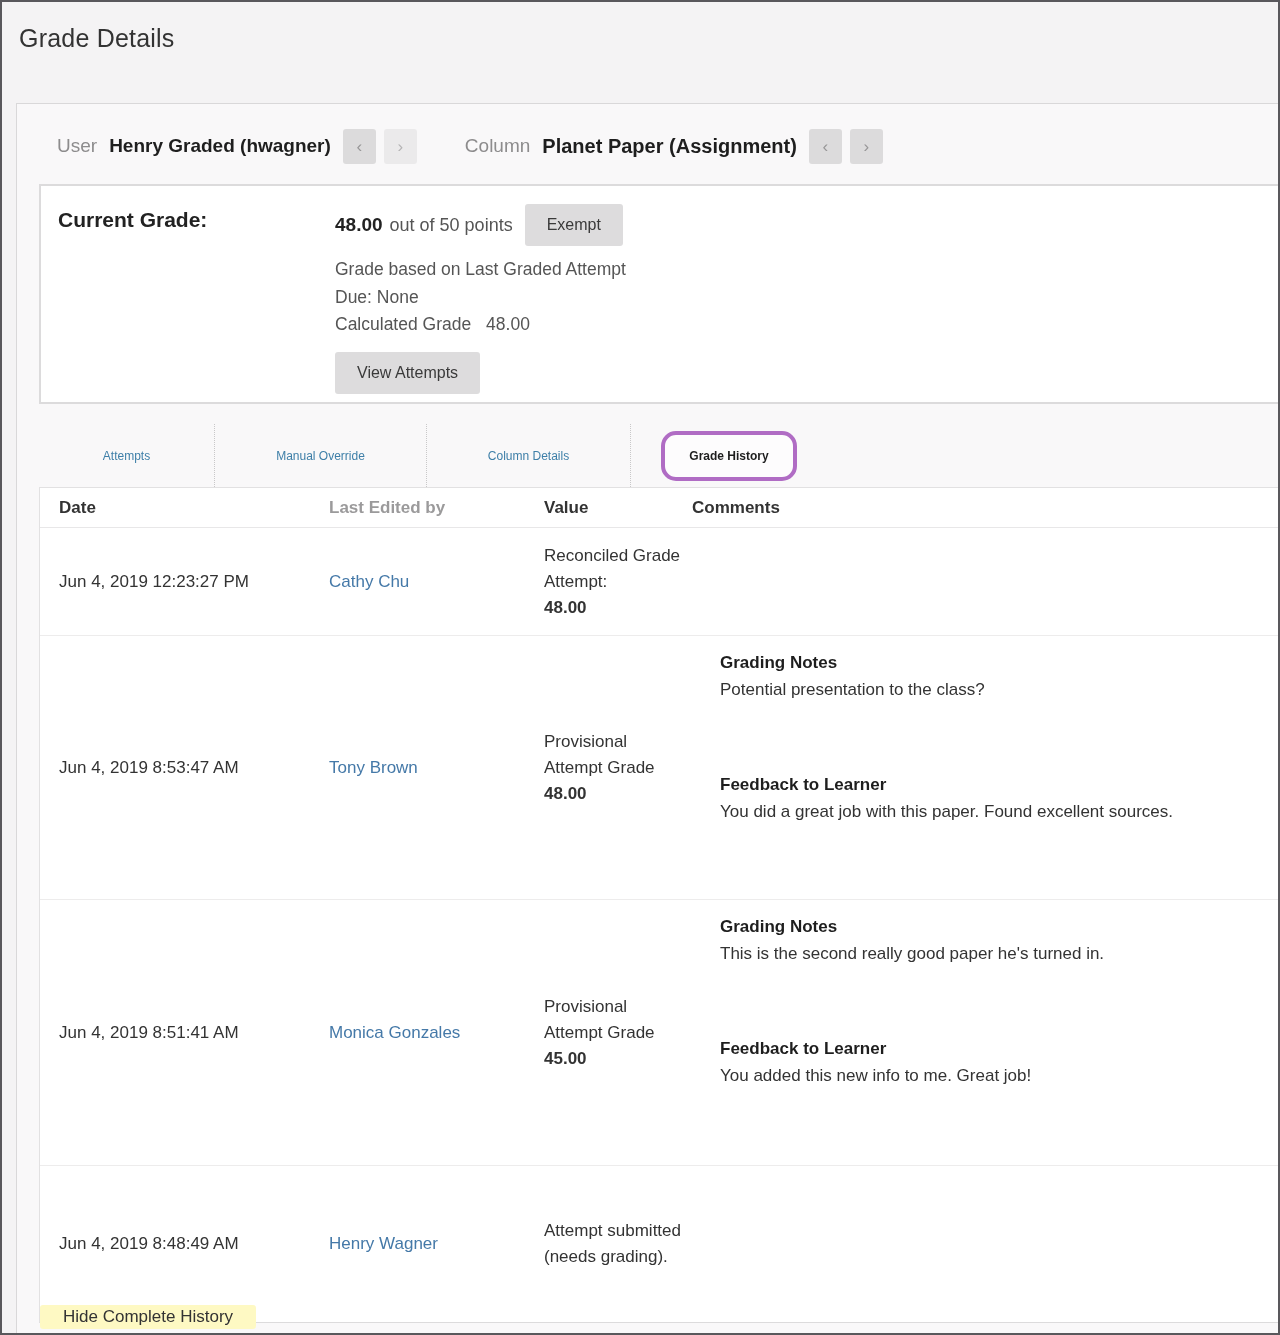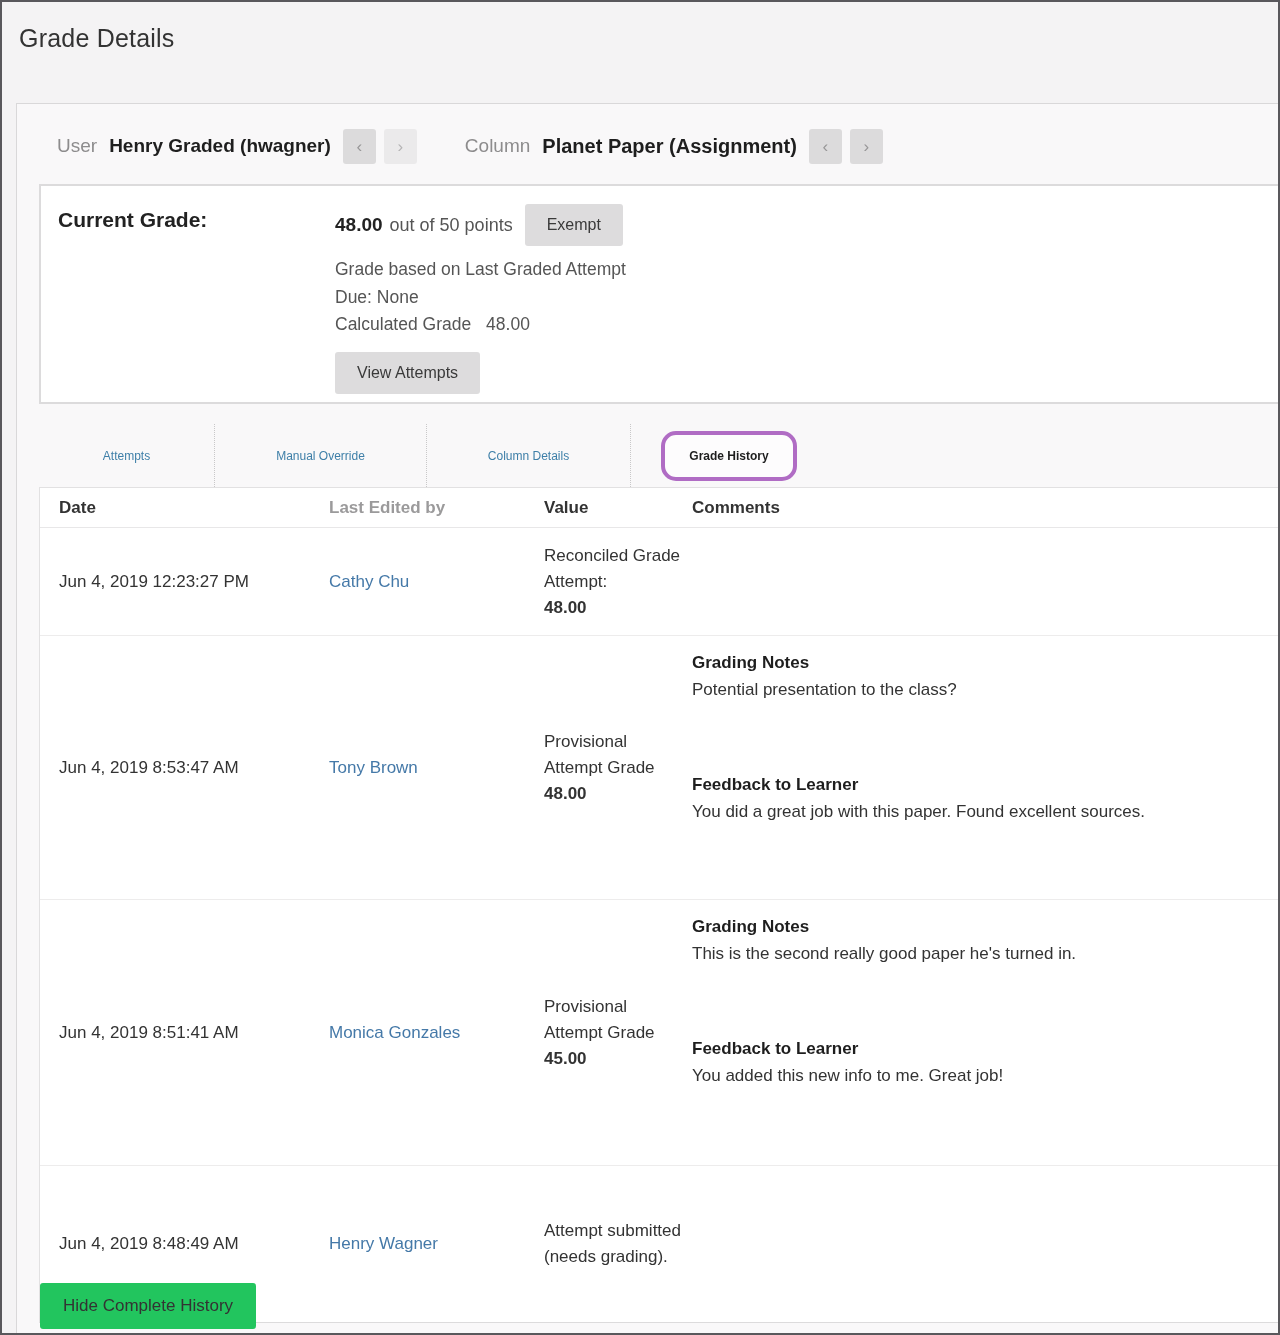--- a/index.html
+++ b/index.html
@@ -81,31 +81,31 @@
   }
   .t-header { display:flex; height:40px; align-items:center;
     border-bottom:1px solid #e8e7e8; font-weight:700; color:#9b9a9b; font-size:17px; }
   .t-row { display:flex; align-items:center; border-bottom:1px solid #edecec; }
   .t-row:last-child { border-bottom:none; }
   .cell { padding-right:10px; }
   .c-date { width:289px; padding-left:19px; font-size:17px; color:#333; }
   .c-edited { width:215px; font-size:17px; }
   .c-value { width:148px; font-size:17px; color:#333; line-height:26px; }
   .c-comments { flex:1; font-size:17px; color:#333; line-height:27px; }
-  .c-comments.has-blocks { align-self:flex-start; padding-top:13px; }
+  .c-comments.has-blocks { align-self:flex-start; padding-top:13px;margin-left:28px; }
   .comment-block .c-head { font-weight:700; color:#1e1e1e; }
   .comment-block.gap-after { margin-bottom:68px; }
   .link { color:#4579a8; text-decoration:none; cursor:pointer; }
   .bold-grade { font-weight:700; display:block; }
   .r1 { min-height:108px; } .r2 { min-height:264px; } .r3 { min-height:266px; } .r4 { min-height:156px; }
 
   .hide-history-btn {
     position:absolute; left:38px; bottom:4px;
-    background:#22c55e; border:none; border-radius:3px;
-    color:#333; font-size:17px; padding:13px 23px; cursor:pointer;
+    background:#fef9c3; border:none; border-radius:3px;
+    color:#333; font-size:17px; padding:2px 23px; cursor:pointer;
     font-family:"Liberation Sans","DejaVu Sans",sans-serif;
   }
 </style>
 </head>
 <body>
 
 <div class="frame">
 
   <h1 class="page-title">Grade Details</h1>
 

